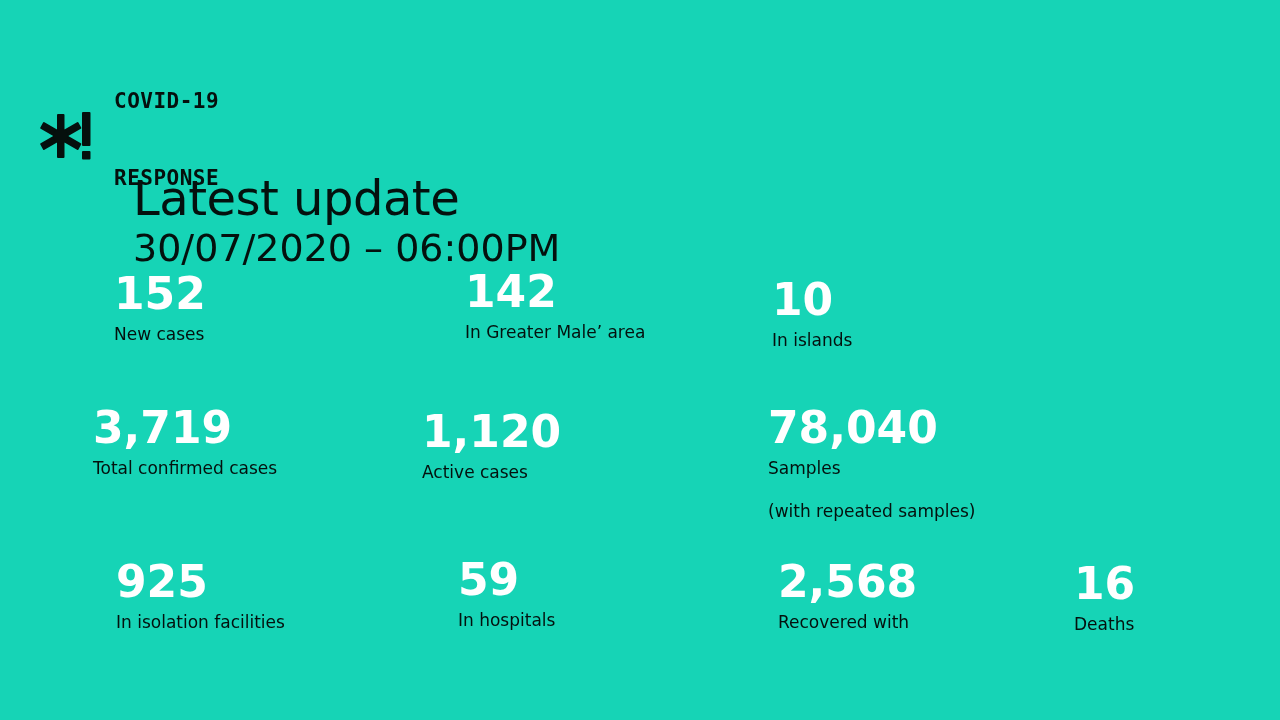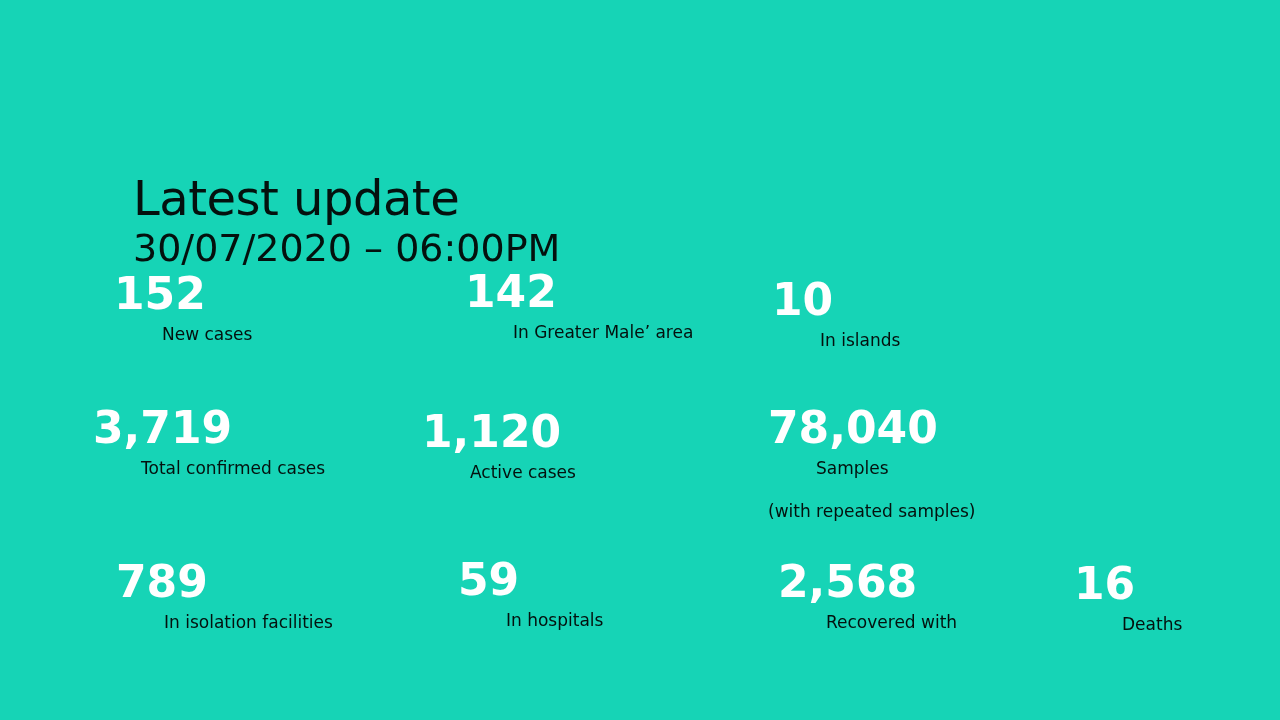--- a/index.html
+++ b/index.html
@@ -79,35 +79,54 @@
     line-height: 1;
     letter-spacing: 0px;
     white-space: nowrap;
   }
   .stat .label {
     font-size: 17px;
     color: #04110e;
     line-height: 1.25;
     white-space: nowrap;
     margin-top: 8px;
-    margin-left: 48px;
   }
   .stat .label2 {
     font-size: 17px;
     color: #04110e;
     line-height: 1.25;
     white-space: nowrap;
     margin-top: 22px;
   }
 </style>
 </head>
 <body>
 
 <div class="page">
 
+  <div class="logo-block">
+    <span class="logo-mark-wrap">
+      <svg class="logo-mark" viewBox="0 0 62 60" xmlns="http://www.w3.org/2000/svg">
+        <g fill="#05100d">
+
+          <rect x="19" y="4" width="7.5" height="44" rx="1"></rect>
+          <rect x="19" y="4" width="7.5" height="44" rx="1" transform="rotate(60 22.75 26)"></rect>
+          <rect x="19" y="4" width="7.5" height="44" rx="1" transform="rotate(-60 22.75 26)"></rect>
+          <circle cx="22.75" cy="26" r="7.5"></circle>
+
+          <rect x="44" y="2" width="8.5" height="34" rx="1"></rect>
+          <rect x="44" y="41" width="8.5" height="8.5" rx="1"></rect>
+        </g>
+      </svg>
+    </span>
+    <span class="logo-text">
+      <div>COVID-19</div>
+      <div>RESPONSE</div>
+    </span>
+  </div>
 
   <div class="heading-row">
     <div class="latest-update">Latest update</div>
     <div class="timestamp">30/07/2020 – 06:00PM</div>
   </div>
 
   <div class="stat" style="left:114px; top:272px;">
     <div class="value">152</div>
     <div class="label">New cases</div>
   </div>
@@ -132,21 +151,21 @@
     <div class="label">Active cases</div>
   </div>
 
   <div class="stat" style="left:768px; top:406px;">
     <div class="value">78,040</div>
     <div class="label">Samples</div>
     <div class="label2">(with repeated samples)</div>
   </div>
 
   <div class="stat" style="left:116px; top:560px;">
-    <div class="value">789</div>
+    <div class="value">925</div>
     <div class="label">In isolation facilities</div>
   </div>
 
   <div class="stat" style="left:458px; top:558px;">
     <div class="value">59</div>
     <div class="label">In hospitals</div>
   </div>
 
   <div class="stat" style="left:778px; top:560px;">
     <div class="value">2,568</div>

